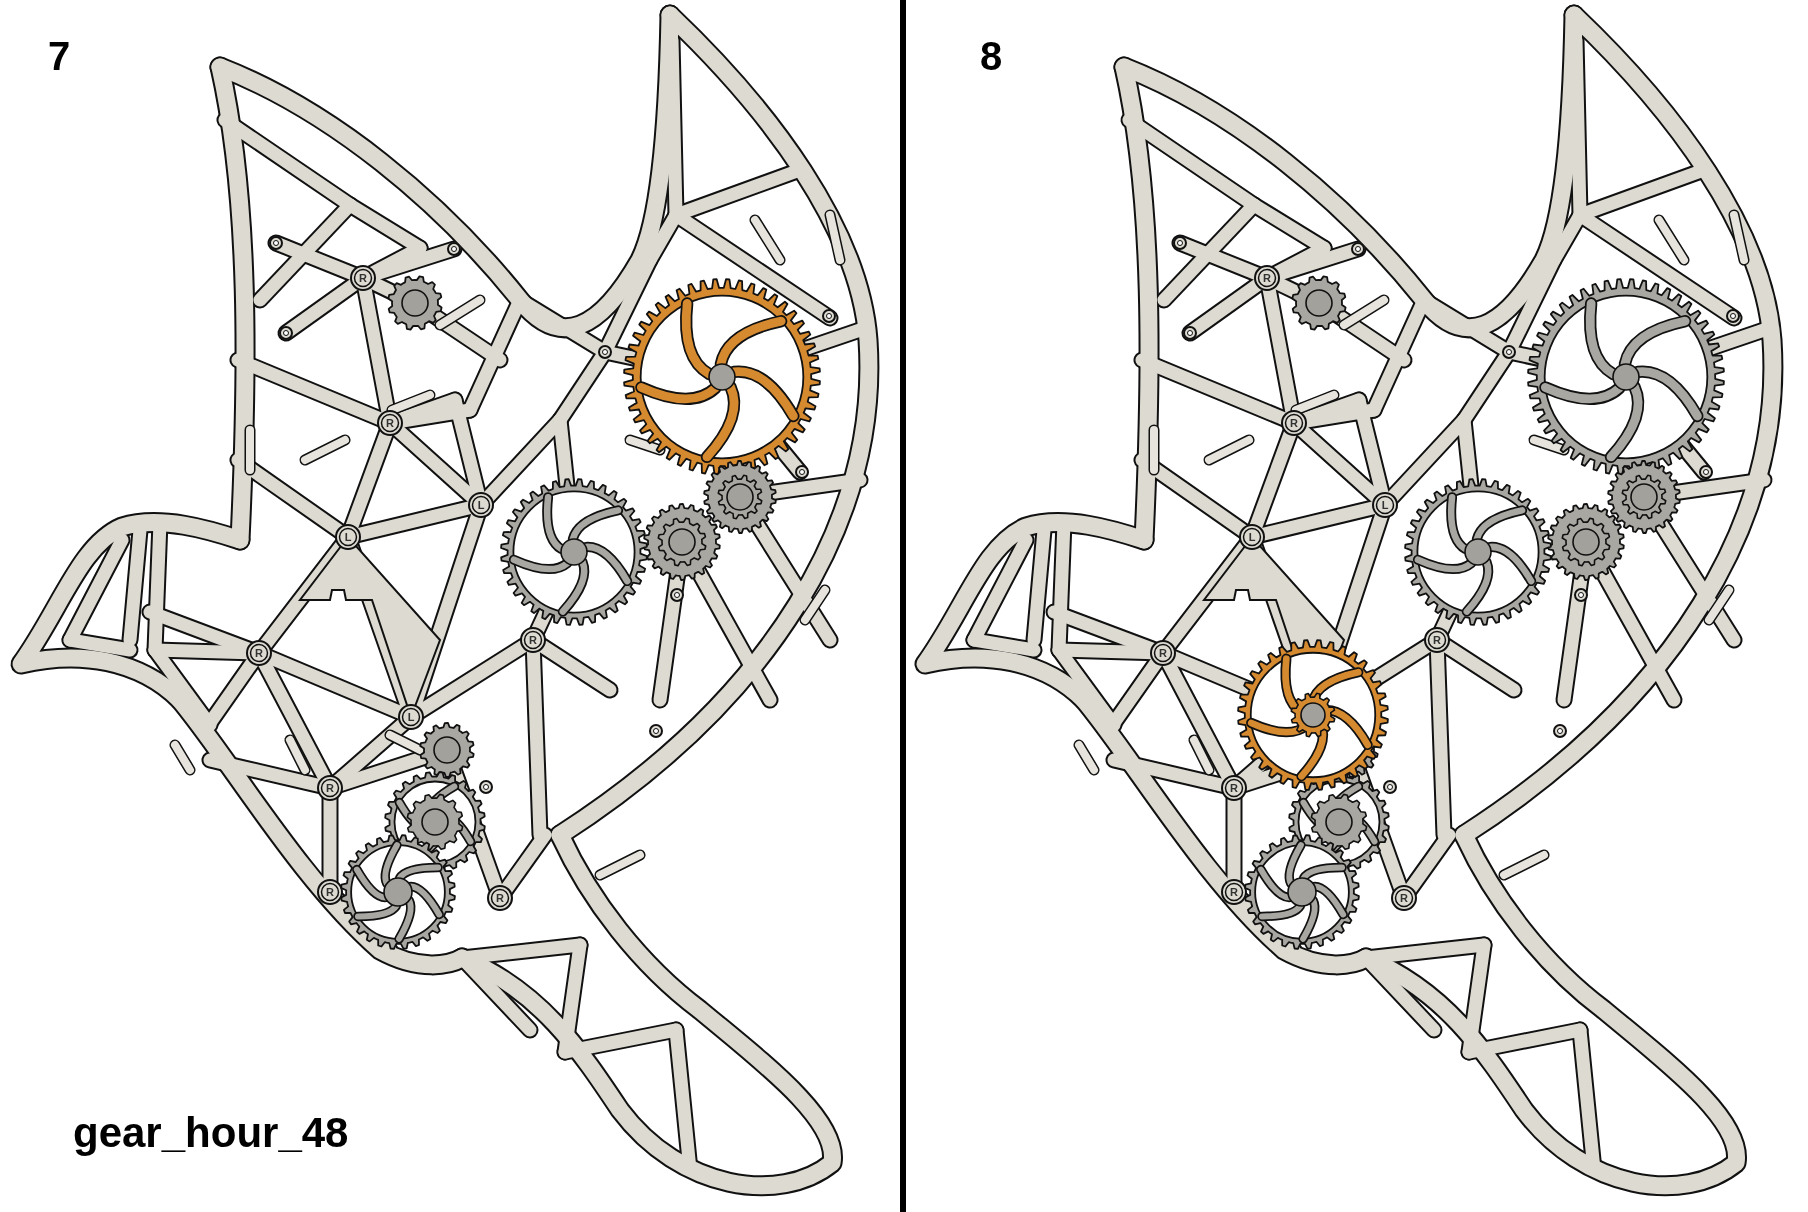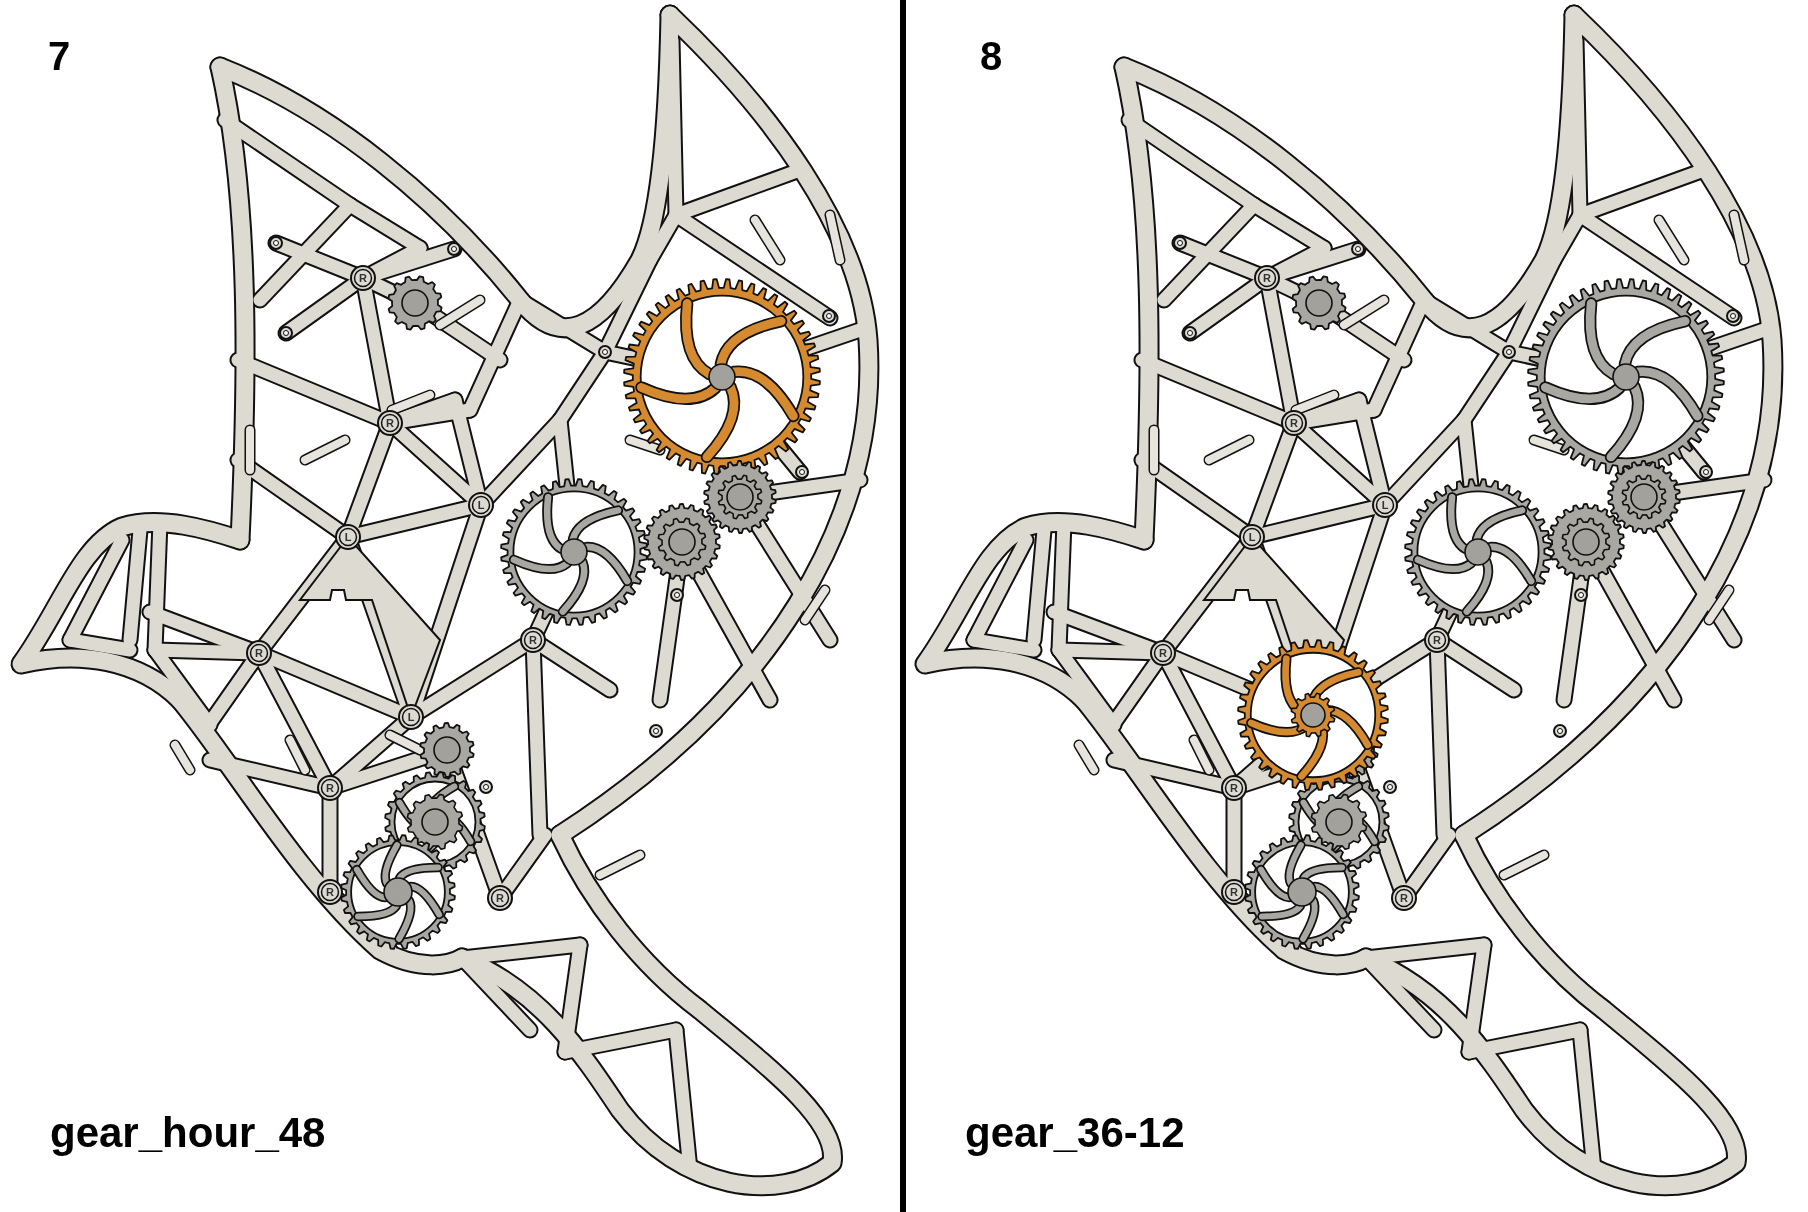--- a/index.html
+++ b/index.html
@@ -3,21 +3,21 @@
 <meta charset="utf-8">
 <style>
   html, body { margin: 0; padding: 0; background: #ffffff; }
   body { width: 1808px; height: 1212px; position: relative; overflow: hidden;
          font-family: "Liberation Sans", sans-serif; }
   .panel { position: absolute; top: 0; height: 1212px; }
   .panel-left { left: 0; width: 900px; }
   .panel-right { left: 906px; width: 902px; }
   .divider { position: absolute; left: 900px; top: 0; width: 6px; height: 1212px; background: #000; }
   .step-num { position: absolute; top: 36px; font-weight: bold; font-size: 40px; color: #000; line-height: 1; }
-  .part-label { position: absolute; top: 1112px; font-weight: bold; font-size: 42px; color: #000; line-height: 1; }
+  .part-label { position: absolute; top: 1112px; font-weight: bold; font-size: 42px; color: #000; line-height: 1; margin-left: 23px; }
   svg.scene { position: absolute; left: 0; top: 0; }
 </style>
 </head>
 <body>
 
 <div class="panel panel-left">
   <svg class="scene" id="scene-7" width="900" height="1212" viewBox="0 0 900 1212">
       <g transform="translate(0,0)">
         <g>
           <path d="M220,67 C330,110 440,200 520,300 C560,350 600,330 640,260 C660,220 668,120 670,15" fill="none" stroke="#111111" stroke-width="21" stroke-linecap="round" stroke-linejoin="round"></path>
@@ -710,14 +710,13 @@
           <path d="M397.3114197329749,712.2839198573473 Q377.8553301890287,700.7797345799886 382.34579840056256,658.745079885431" fill="none" stroke="#111111" stroke-width="10.25" stroke-linecap="round"></path>
           <path d="M397.3114197329749,712.2839198573473 Q377.8553301890287,700.7797345799886 382.34579840056256,658.745079885431" fill="none" stroke="#D68A30" stroke-width="6.75" stroke-linecap="round"></path>
           <path d="M407.97117577582327,703.0441846486428 Q412.90004383536194,680.9853551491088 454.2650070829021,672.2666215496034" fill="none" stroke="#111111" stroke-width="10.25" stroke-linecap="round"></path>
           <path d="M407.97117577582327,703.0441846486428 Q412.90004383536194,680.9853551491088 454.2650070829021,672.2666215496034" fill="none" stroke="#D68A30" stroke-width="6.75" stroke-linecap="round"></path>
           <path d="M427.0,715.0 L426.9,716.4 L430.7,718.7 L430.0,721.6 L425.6,721.9 L424.6,724.0 L424.6,724.0 L423.8,725.2 L426.0,729.0 L423.9,731.2 L420.0,729.3 L418.0,730.6 L418.0,730.6 L416.7,731.2 L416.7,735.6 L413.8,736.5 L411.3,732.8 L409.0,733.0 L409.0,733.0 L407.6,732.9 L405.3,736.7 L402.4,736.0 L402.1,731.6 L400.0,730.6 L400.0,730.6 L398.8,729.8 L395.0,732.0 L392.8,729.9 L394.7,726.0 L393.4,724.0 L393.4,724.0 L392.8,722.7 L388.4,722.7 L387.5,719.8 L391.2,717.3 L391.0,715.0 L391.0,715.0 L391.1,713.6 L387.3,711.3 L388.0,708.4 L392.4,708.1 L393.4,706.0 L393.4,706.0 L394.2,704.8 L392.0,701.0 L394.1,698.8 L398.0,700.7 L400.0,699.4 L400.0,699.4 L401.3,698.8 L401.3,694.4 L404.2,693.5 L406.7,697.2 L409.0,697.0 L409.0,697.0 L410.4,697.1 L412.7,693.3 L415.6,694.0 L415.9,698.4 L418.0,699.4 L418.0,699.4 L419.2,700.2 L423.0,698.0 L425.2,700.1 L423.3,704.0 L424.6,706.0 L424.6,706.0 L425.2,707.3 L429.6,707.3 L430.5,710.2 L426.8,712.7 L427.0,715.0 Z" fill="#D68A30" stroke="#111111" stroke-width="1.6" stroke-linejoin="round"></path>
           <circle cx="409" cy="715" r="12" fill="#A3A19B" stroke="#111111" stroke-width="1.6"></circle>
         </g>
       </g>
     </svg>
   <div class="step-num" style="left:74px">8</div>
-  <div class="part-label" style="left:59px">gear_36-12</div>
 </div>
 
 </body></html>

